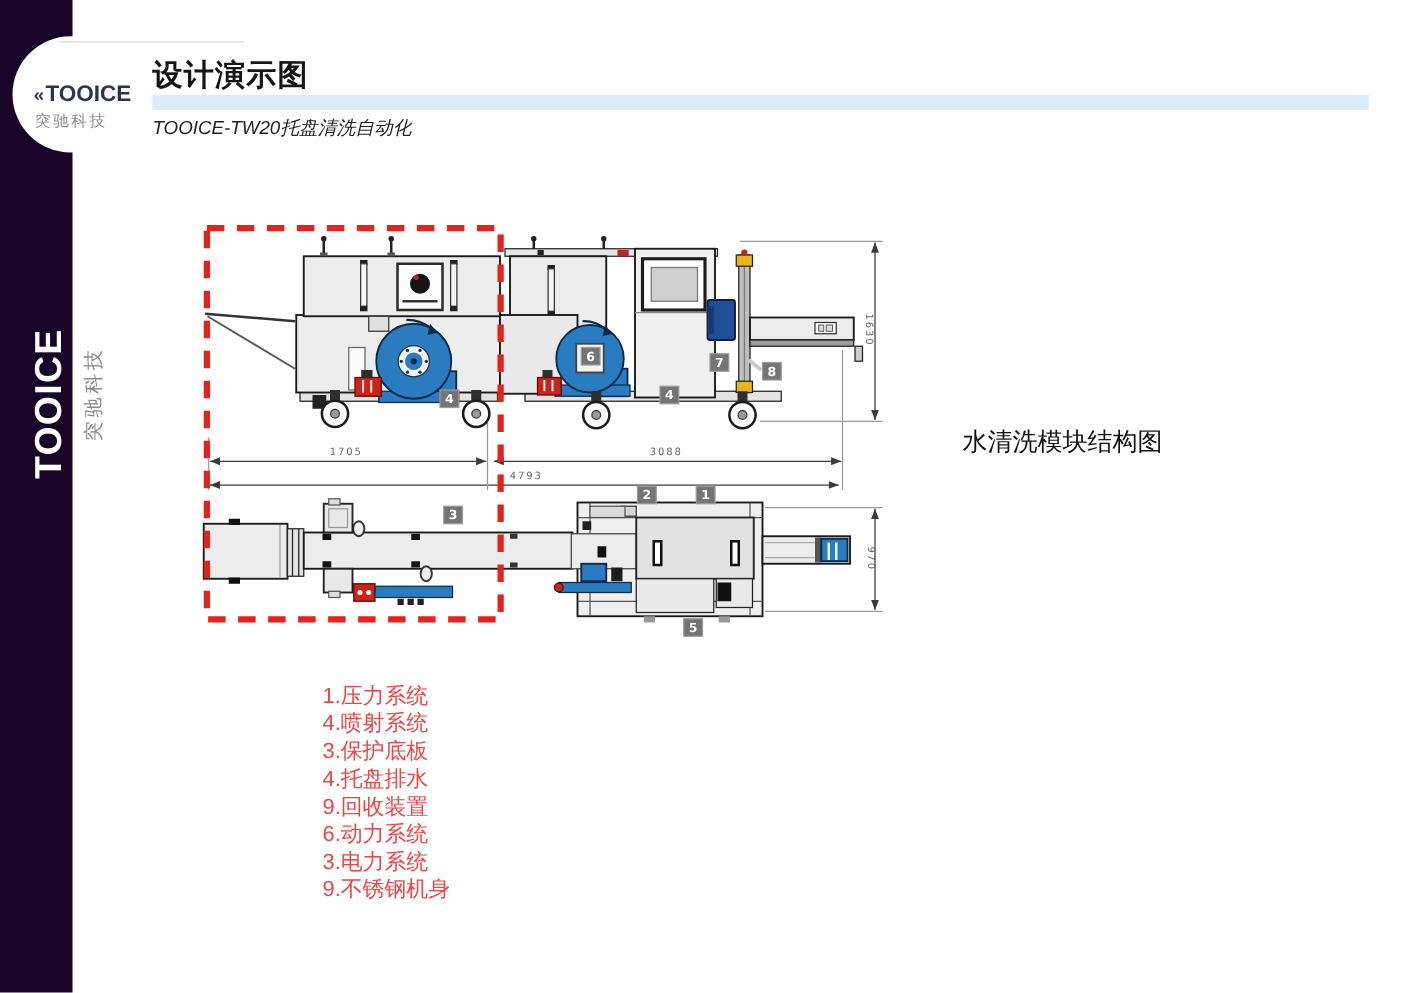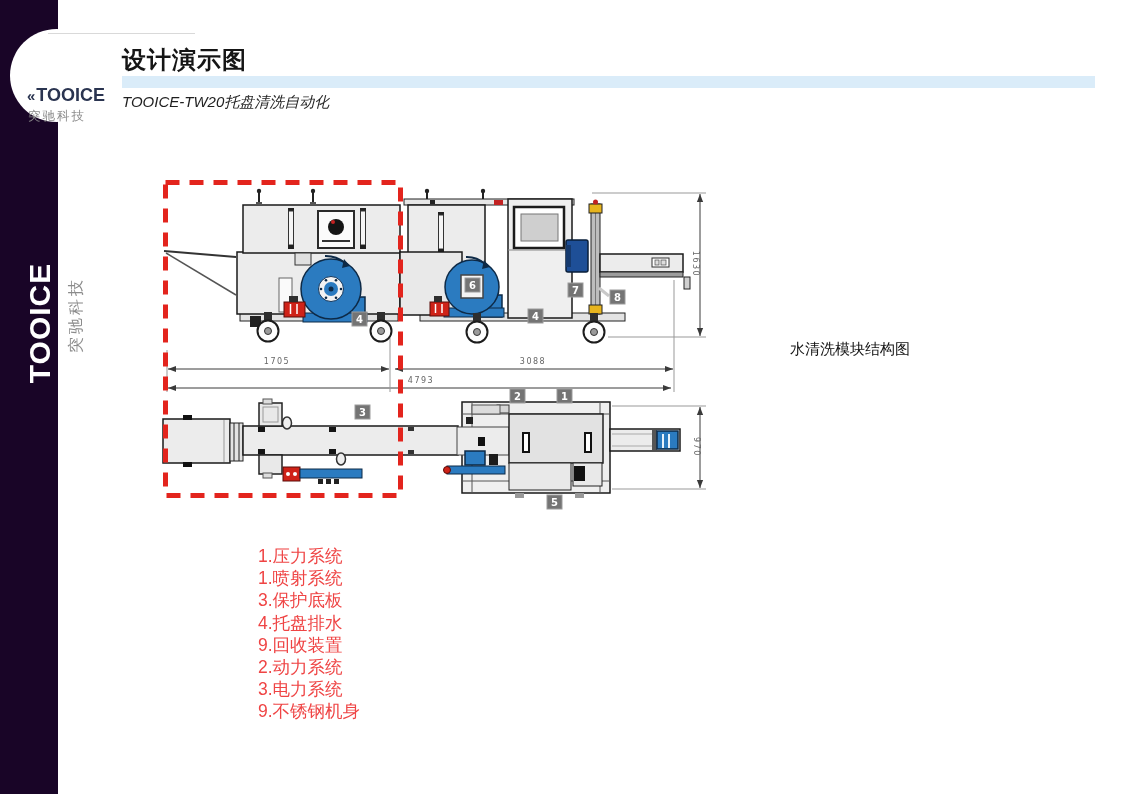--- a/index.html
+++ b/index.html
@@ -1,29 +1,29 @@
 <!DOCTYPE html>
 <html><head>
 <meta charset="utf-8">
 <style>
   * { margin:0; padding:0; box-sizing:border-box; }
   html,body { width:1123px; height:794px; }
   body { font-family:"Liberation Sans",sans-serif; background:#fff; position:relative; overflow:hidden; }
   .sidebar { position:absolute; left:0; top:0; width:58px; height:794px; background:#190527; }
   .hairline { position:absolute; left:48px; top:33px; width:147px; height:1px; background:#d9d9d9; z-index:5; }
   .logo-circle { position:absolute; left:10px; top:29px; width:93px; height:93px; background:#fff; border-radius:50%; z-index:3; text-align:left; }
-  .logo-brand { margin-top:56px; padding-left:17px; font-size:18px; font-weight:bold; color:#2a3450; letter-spacing:0; white-space:nowrap; line-height:21px;}
+  .logo-brand { margin-top:36px; padding-left:17px; font-size:18px; font-weight:bold; color:#2a3450; letter-spacing:0; white-space:nowrap; line-height:21px;}
   .logo-mark { font-size:15px; margin-right:1px; }
   .logo-cn { margin-top:2px; padding-left:18px; font-size:12.5px; color:#8b8b8b; letter-spacing:2px; white-space:nowrap;}
   .v-en { position:absolute; left:-40px; top:305px; width:160px; height:36px; transform:rotate(-90deg); text-align:center; font-size:30px; font-weight:bold; color:#fff; letter-spacing:1px; line-height:36px; z-index:2; }
   .v-cn { position:absolute; left:26px; top:305px; width:100px; height:20px; transform:rotate(-90deg); text-align:center; font-size:16px; color:#8b8b8b; letter-spacing:3px; line-height:20px; }
   .title { position:absolute; left:122px; top:44px; font-size:24px; font-weight:bold; color:#151515; letter-spacing:1px; }
   .title-bar { position:absolute; left:122px; top:76px; width:973px; height:12px; background:#daecf9; }
   .subtitle { position:absolute; left:122px; top:93px; font-size:15px; color:#1f1f1f; letter-spacing:0;font-style:italic; }
-  .caption { position:absolute; left:770px; top:340px; font-size:15px; color:#111;margin-left:20px; }
+  .caption { position:absolute; left:770px; top:340px; font-size:20px; color:#111; }
   .legend { position:absolute; left:258px; top:545px; list-style:none; font-size:17.5px; line-height:22.2px; color:#ef4444; }
   svg.diagram { position:absolute; left:0; top:0; }
   .dim-label { font-family:"DejaVu Sans",sans-serif; font-size:8px; letter-spacing:1.5px; fill:#666; }
   .badge-num { font-family:"DejaVu Sans",sans-serif; font-size:10px; font-weight:bold; fill:#fff; text-anchor:middle; }
 </style>
 </head>
 <body>
 
 <div class="sidebar"></div>
 <div class="hairline"></div>
@@ -32,25 +32,25 @@
 <div class="logo-circle">
   <div class="logo-brand"><span class="logo-mark">«</span><span>TOOICE</span></div>
   <div class="logo-cn">突驰科技</div>
 </div>
 <div class="title">设计演示图</div>
 <div class="title-bar"></div>
 <div class="subtitle">TOOICE-TW20托盘清洗自动化</div>
 <div class="caption">水清洗模块结构图</div>
 <ul class="legend">
   <li>1.压力系统</li>
-  <li>1.喷射系统</li>
+  <li>4.喷射系统</li>
   <li>3.保护底板</li>
   <li>4.托盘排水</li>
   <li>9.回收装置</li>
-  <li>2.动力系统</li>
+  <li>6.动力系统</li>
   <li>3.电力系统</li>
   <li>9.不锈钢机身</li>
 </ul>
 
 <svg class="diagram" width="1123" height="794" viewBox="0 0 1123 794">
   <defs>
     <marker id="arr" viewBox="0 0 10 10" refX="9" refY="5" markerWidth="9" markerHeight="9" orient="auto-start-reverse">
       <path d="M0,1.5 L9,5 L0,8.5 z" fill="#3a3a3a"></path>
     </marker>
     <g id="caster">

